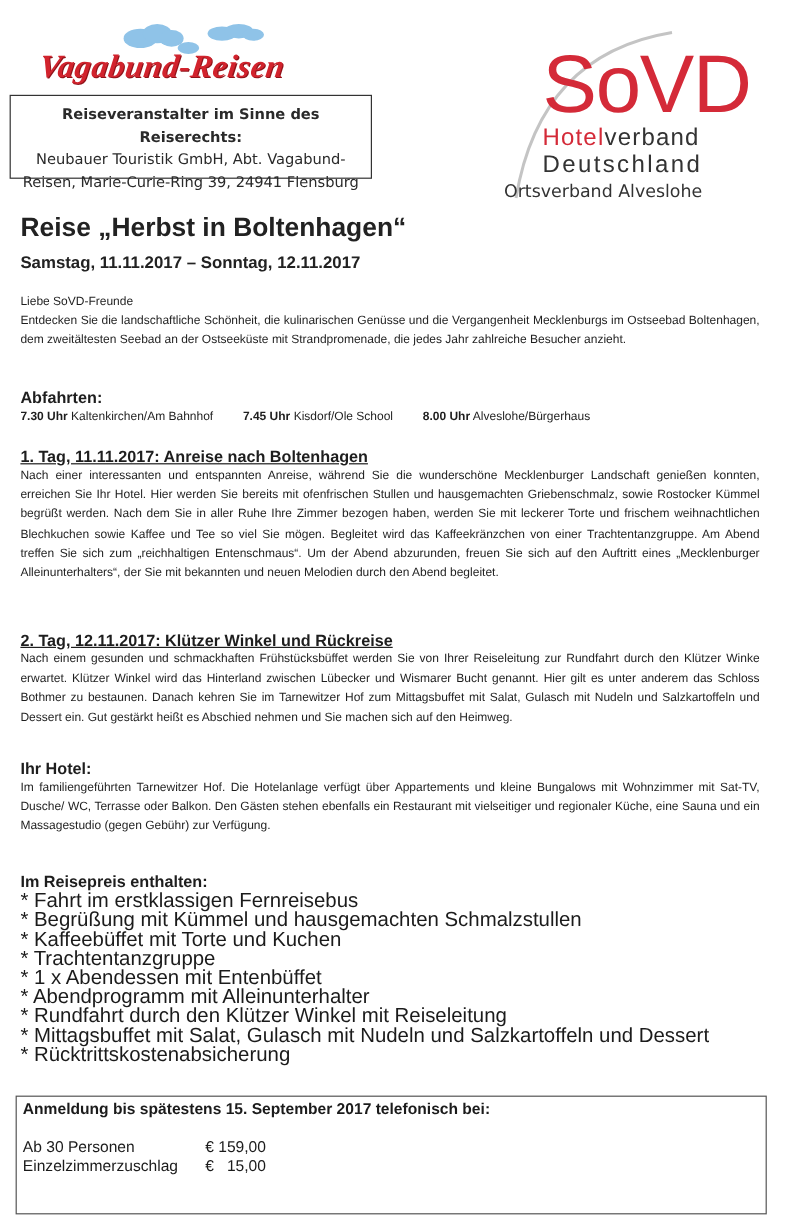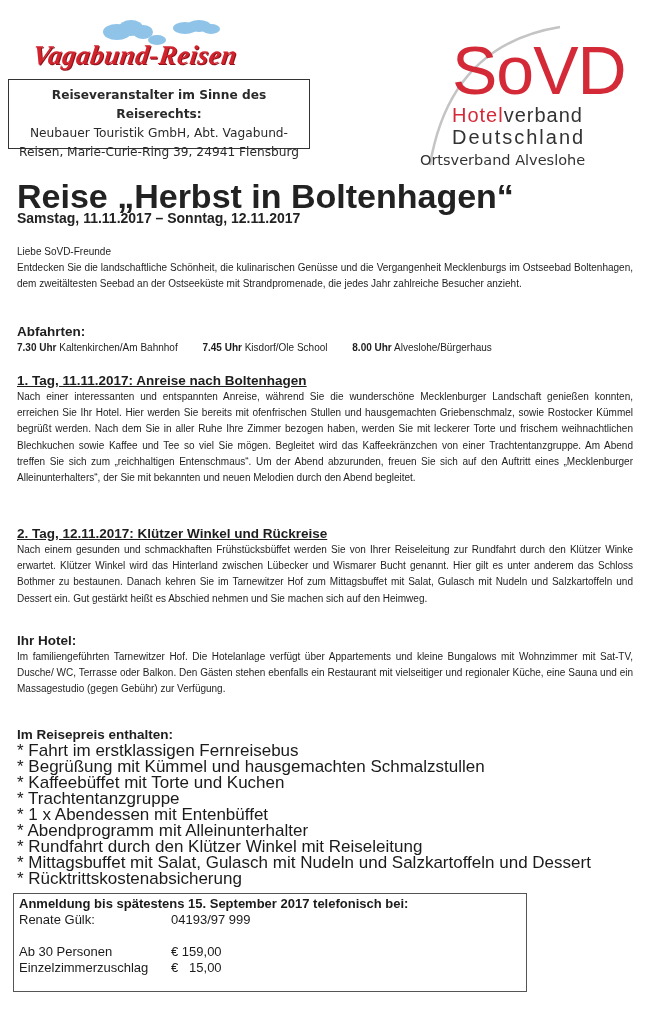--- a/index.html
+++ b/index.html
@@ -20,21 +20,21 @@
   
   .arc { left: 420px; top: 15px; width: 240px; height: 160px; }
   .sovd { left: 452px; top: 44px; font-size: 68px; font-weight: normal; color: #d42a38;
           letter-spacing: -1px; line-height: 52px; }
   .sozial { left: 452px; top: 104px; font-size: 20px; line-height: 22px; letter-spacing: 1px; color: #333; }
   .sozial .red { color: #d42a38; }
   .deutsch { left: 452px; top: 126px; font-size: 20px; line-height: 22px; letter-spacing: 2px; color: #333; }
   .ortsv { left: 420px; top: 152px; font-family: "DejaVu Sans", sans-serif; font-size: 14.5px; color: #333; }
 
   
-  .title { left: 17px; top: 177px; font-size: 34px; font-weight: bold; color: #222; }
+  .title { left: 17px; top: 177px; font-size: 22px; font-weight: bold; color: #222; }
   .subtitle { left: 17px; top: 210px; font-size: 14px; font-weight: bold; color: #222; }
 
   .text { font-size: 10px; line-height: 16.2px; color: #1e1e1e; }
   .justify { text-align: justify; text-align-last: left; }
   .greeting { left: 17px; top: 244px; }
   .intro { left: 17px; top: 260px; width: 616px; }
   .h-bold { font-weight: bold; font-size: 13.5px; }
   .abf-head { left: 17px; top: 324px; }
   .abf-row { left: 17px; top: 340px; width: 620px; }
   .abf-row span.item { margin-right: 22px; }
@@ -44,21 +44,21 @@
   .day1-head { left: 17px; top: 373px; }
   .day1-text { left: 17px; top: 389px; width: 616px; }
   .day2-head { left: 17px; top: 526px; }
   .day2-text { left: 17px; top: 542px; width: 616px; }
   .hotel-head { left: 17px; top: 633px; }
   .hotel-text { left: 17px; top: 649px; width: 616px; }
   .incl-head { left: 17px; top: 727px; }
   .incl-list { left: 17px; top: 743px; margin: 0; padding: 0; list-style: none; }
   .incl-list li { font-size: 17px; line-height: 16px; }
 
-  .reg-box { left: 13px; top: 893px; width: 514px; height: 99px; border: 1px solid #555;
+  .reg-box { left: 13px; top: 913px; width: 626px; height: 99px; border: 1px solid #555;
              box-sizing: border-box; padding: 2px 5px; }
   .reg-box .line { font-size: 13px; line-height: 16px; height: 16px; white-space: nowrap; }
   .reg-box .lbl { display: inline-block; width: 152px; }
   .reg-box .gap { height: 16px; }
 </style>
 </head>
 <body>
 
 <svg class="abs clouds" viewBox="0 0 130 30">
   <g fill="#8fc3e8">
@@ -117,23 +117,20 @@
   <li>* Trachtentanzgruppe</li>
   <li>* 1 x Abendessen mit Entenbüffet</li>
   <li>* Abendprogramm mit Alleinunterhalter</li>
   <li>* Rundfahrt durch den Klützer Winkel mit Reiseleitung</li>
   <li>* Mittagsbuffet mit Salat, Gulasch mit Nudeln und Salzkartoffeln und Dessert</li>
   <li>* Rücktrittskostenabsicherung</li>
 </ul>
 
 <div class="abs reg-box">
   <div class="line" style="font-weight:bold">Anmeldung bis spätestens 15. September 2017 telefonisch bei:</div>
-  <div class="line">
-    <span class="lbl">Renate Gülk:</span><span>04193/97 999</span>
-  </div>
   <div class="gap"></div>
   <div class="line">
     <span class="lbl">Ab 30 Personen</span><span style="white-space:pre">€ 159,00</span>
   </div>
   <div class="line">
     <span class="lbl">Einzelzimmerzuschlag</span><span style="white-space:pre">€   15,00</span>
   </div>
 </div>
 
 </body></html>

